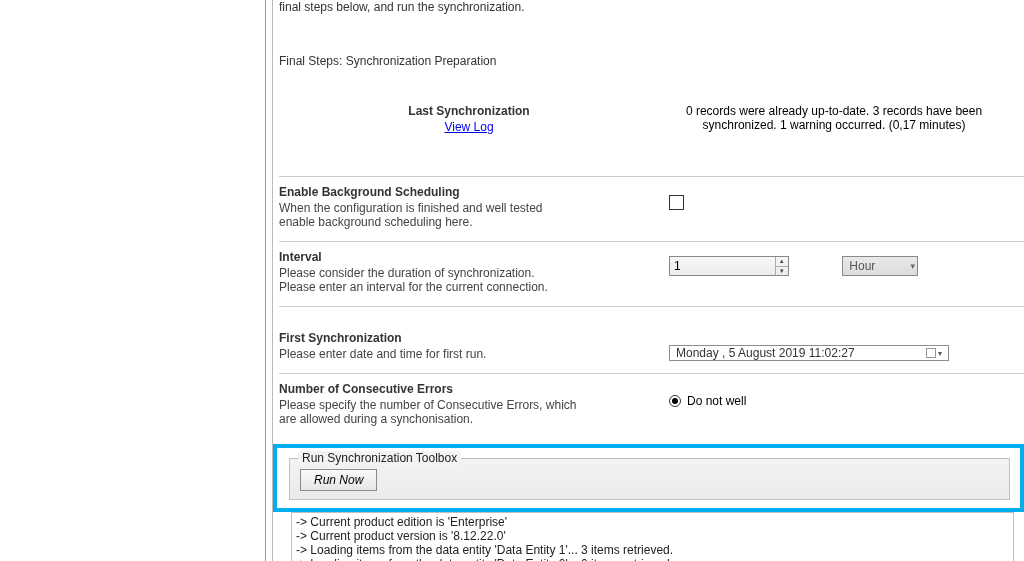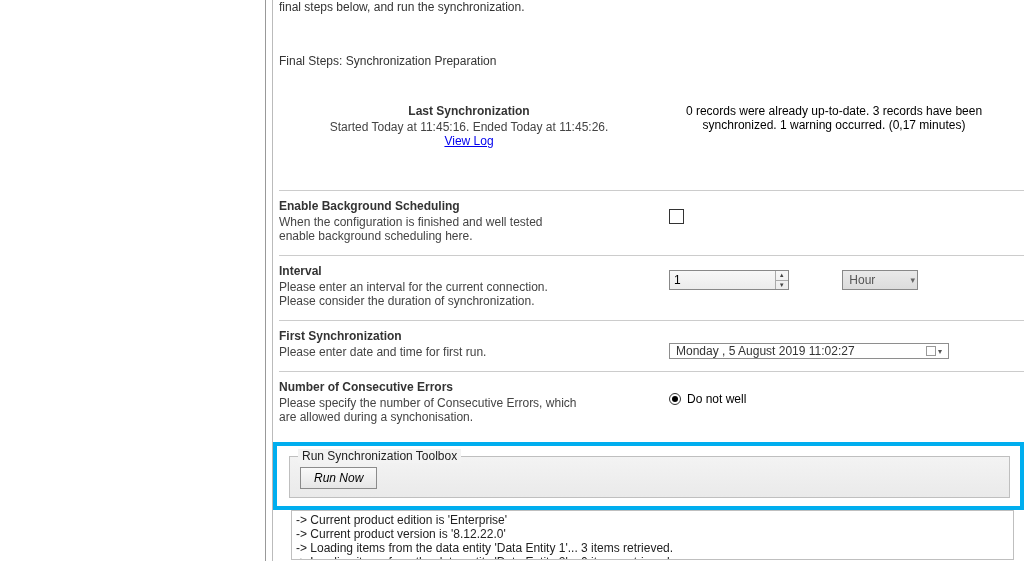--- a/index.html
+++ b/index.html
@@ -241,21 +241,20 @@
 
   <div style="height: 40px;"></div>
 
   <div class="desc" style="color:#333;">Final Steps: Synchronization Preparation</div>
 
   <div style="height: 28px;"></div>
 
   <div class="section-row" style="border-top:none;text-align:center;">
     <div class="lcol">
       <div class="bold-heading">Last Synchronization</div>
-      <div class="desc">Started  Today at 11:45:16. Ended Today at 11:45:26.</div>
       <span class="link">View Log</span>
     </div>
     <div class="rcol">
       <div class="sync-msg" style="max-width: 330px;">0 records were already up-to-date. 3 records have been synchronized. 1 warning occurred. (0,17 minutes)</div>
     </div>
   </div>
 
   <div style="height: 30px;"></div>
   <hr class="section-hr">
 
@@ -268,41 +267,41 @@
     <div class="rcol">
       <span class="checkbox"></span>
     </div>
   </div>
 
   <hr class="section-hr">
 
   <div class="section-row" style="border-top:none;">
     <div class="lcol">
       <div class="bold-heading">Interval</div>
+      <div class="desc">Please consider the duration of synchronization.</div>
       <div class="desc">Please enter an interval for the current connection.</div>
-      <div class="desc">Please consider the duration of synchronization.</div>
     </div>
     <div class="rcol" style="padding-top: 6px;">
       <span class="spinner-wrap">
         <input type="text" value="1" style="">
         <span class="spin-btns">
           <div>▲</div>
           <div>▼</div>
         </span>
       </span>
       <span class="dropdown">
         <span>Hour</span>
         <span class="arrow">▾</span>
       </span>
     </div>
   </div>
 
   <hr class="section-hr">
 
-  <div class="section-row" style="border-top:none;">
+  <div class="section-row" style="border-top:none;margin-top:16px;">
     <div class="lcol">
       <div class="bold-heading">First Synchronization</div>
       <div class="desc">Please enter date and time for first run.</div>
     </div>
     <div class="rcol" style="padding-top: 14px;">
       <span class="date-field">
         <span>Monday   ,    5    August     2019 11:02:27</span>
         <span class="dpbtn">
           <span class="sq"></span>
           <span>▾</span>

